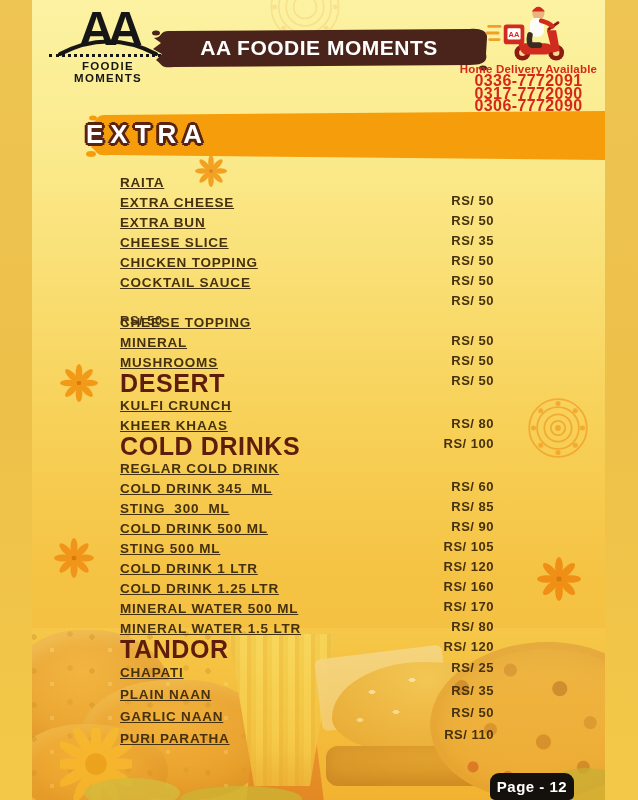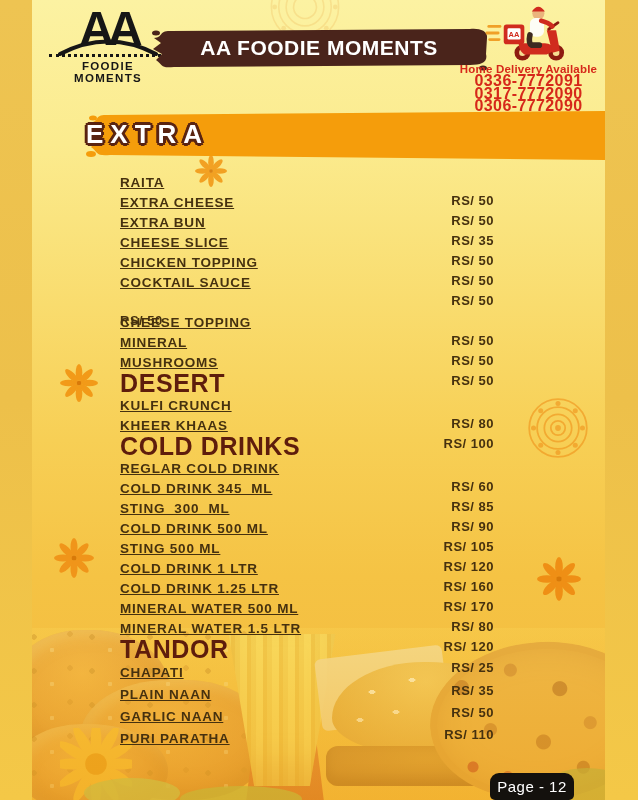--- a/index.html
+++ b/index.html
@@ -96,21 +96,21 @@
       radial-gradient(circle 5px at 74px 132px,#c85a28 0 5px,transparent 6px),
       radial-gradient(circle 6px at 150px 128px,#b86f24 0 6px,transparent 7px);
     box-shadow:inset 0 0 0 7px #dd9a36, inset 0 0 34px rgba(175,95,20,.4);}
   .green1{left:52px;top:150px;width:96px;height:30px;border-radius:50%;background:#b9c24d;opacity:.85;}
   .green2{left:148px;top:158px;width:122px;height:26px;border-radius:50%;background:#a9b83f;opacity:.8;}
   .green3{left:512px;top:140px;width:86px;height:42px;border-radius:50%;background:#9fae3e;opacity:.7;}
   .wash{inset:0;background:linear-gradient(180deg,rgba(250,214,86,.30) 0%,rgba(246,190,55,.40) 45%,rgba(242,172,38,.5) 100%);}
   
   .page-badge{position:absolute;left:458px;bottom:0;width:84px;height:27px;z-index:6;
     background:var(--badge);border-radius:9px 9px 5px 5px;color:#fff;
-    font-size:15px;font-weight:400;text-align:center;line-height:27px;letter-spacing:.5px;}
+    font-size:15px;font-weight:700;text-align:center;line-height:27px;letter-spacing:.5px;}
 </style>
 </head>
 <body>
 
 <div id="page">
 
   <svg class="deco" style="left:232px;top:-34px;width:82px;height:82px;opacity:.14" viewBox="0 0 100 100">
     <g fill="none" stroke="#e07d12" stroke-width="2">
       <circle cx="50" cy="50" r="14"></circle>
         <circle cx="50" cy="50" r="23"></circle>

